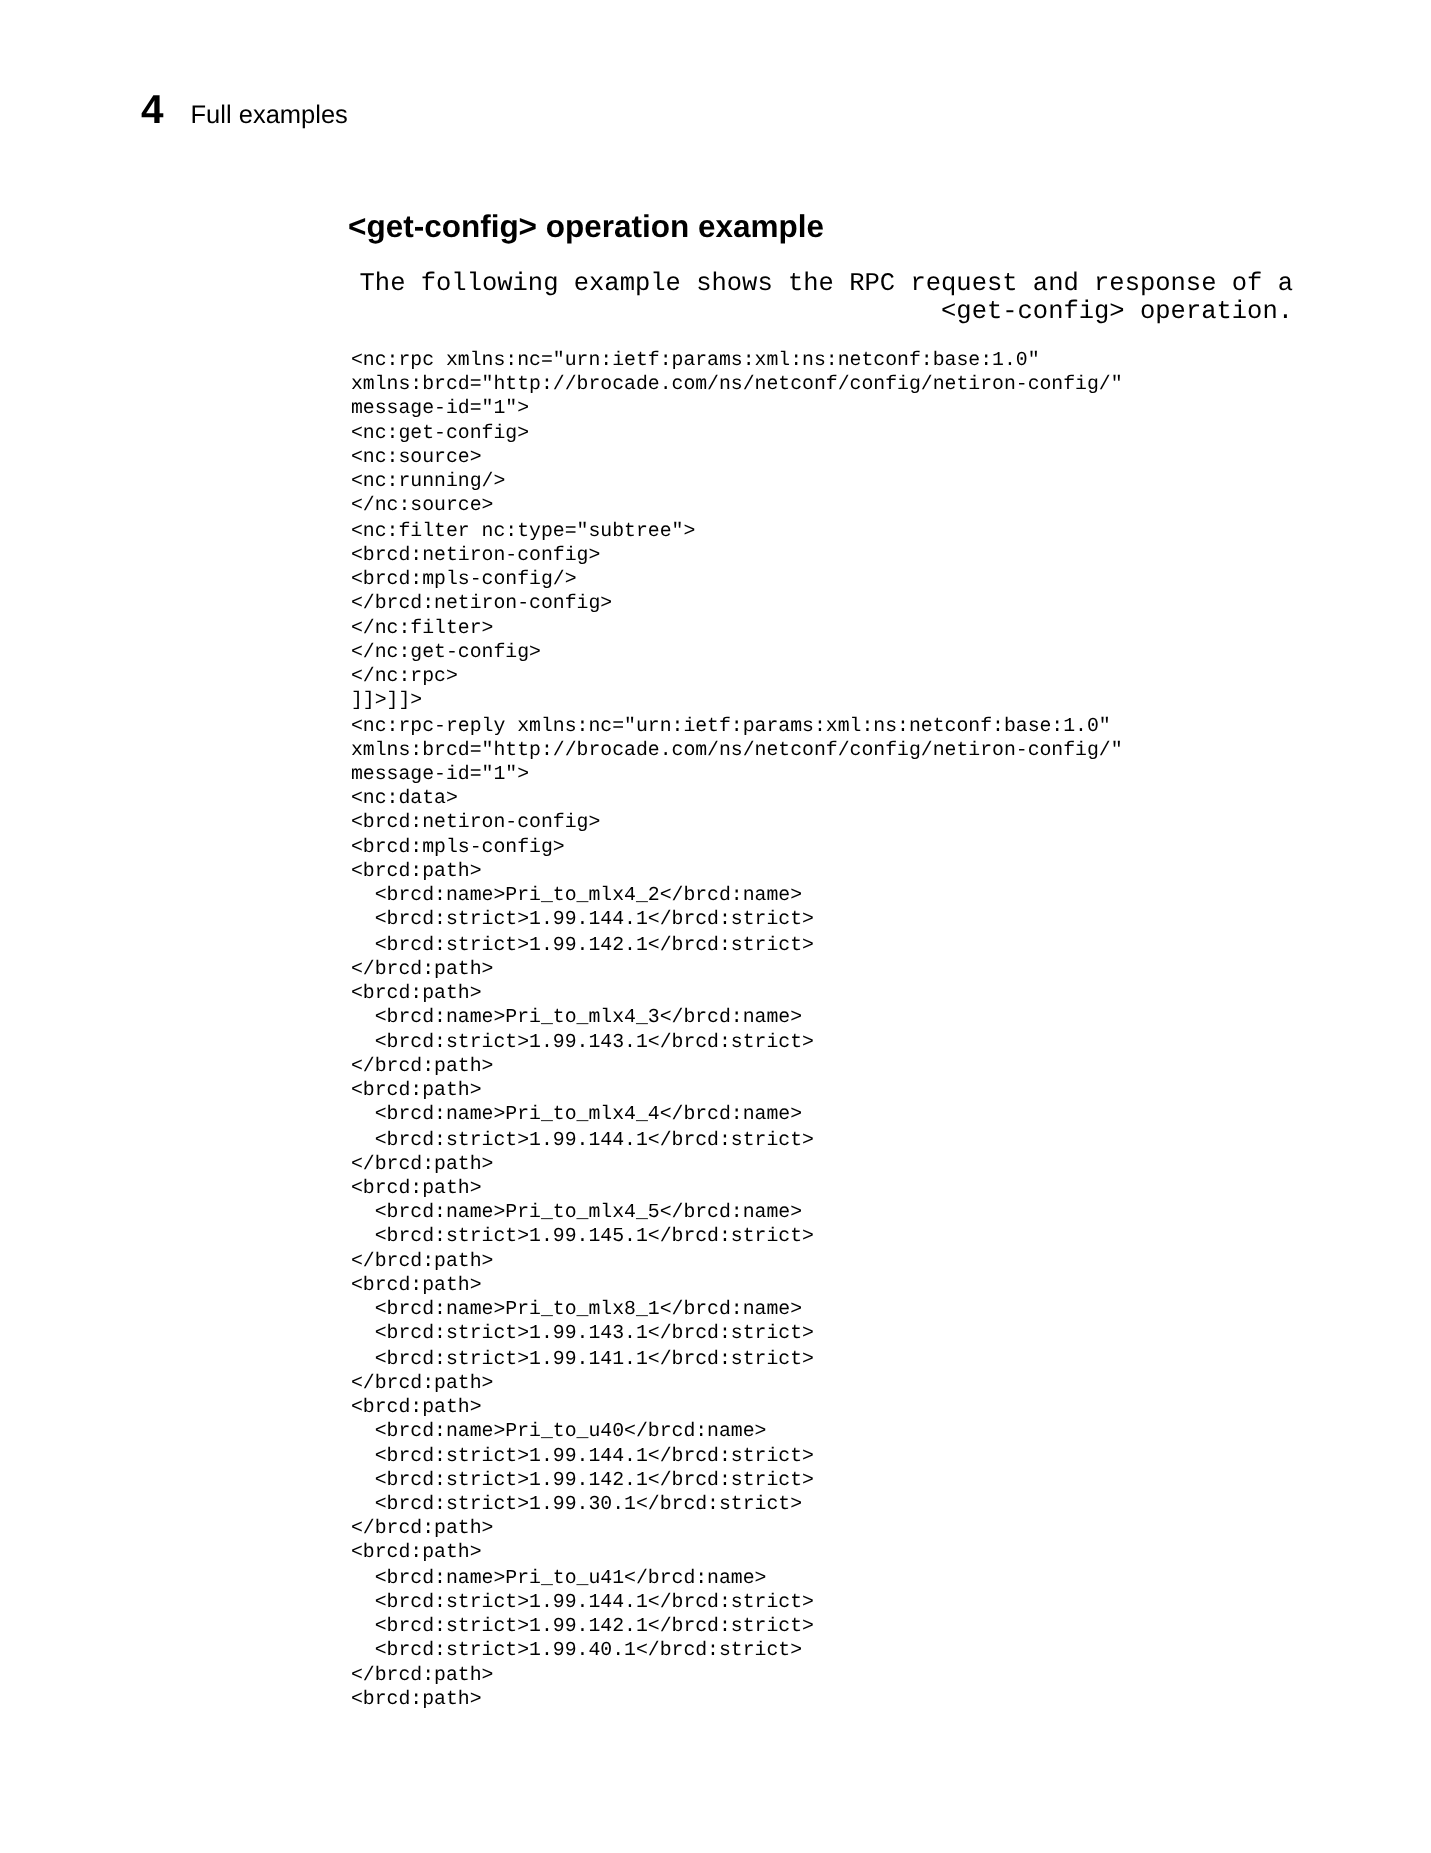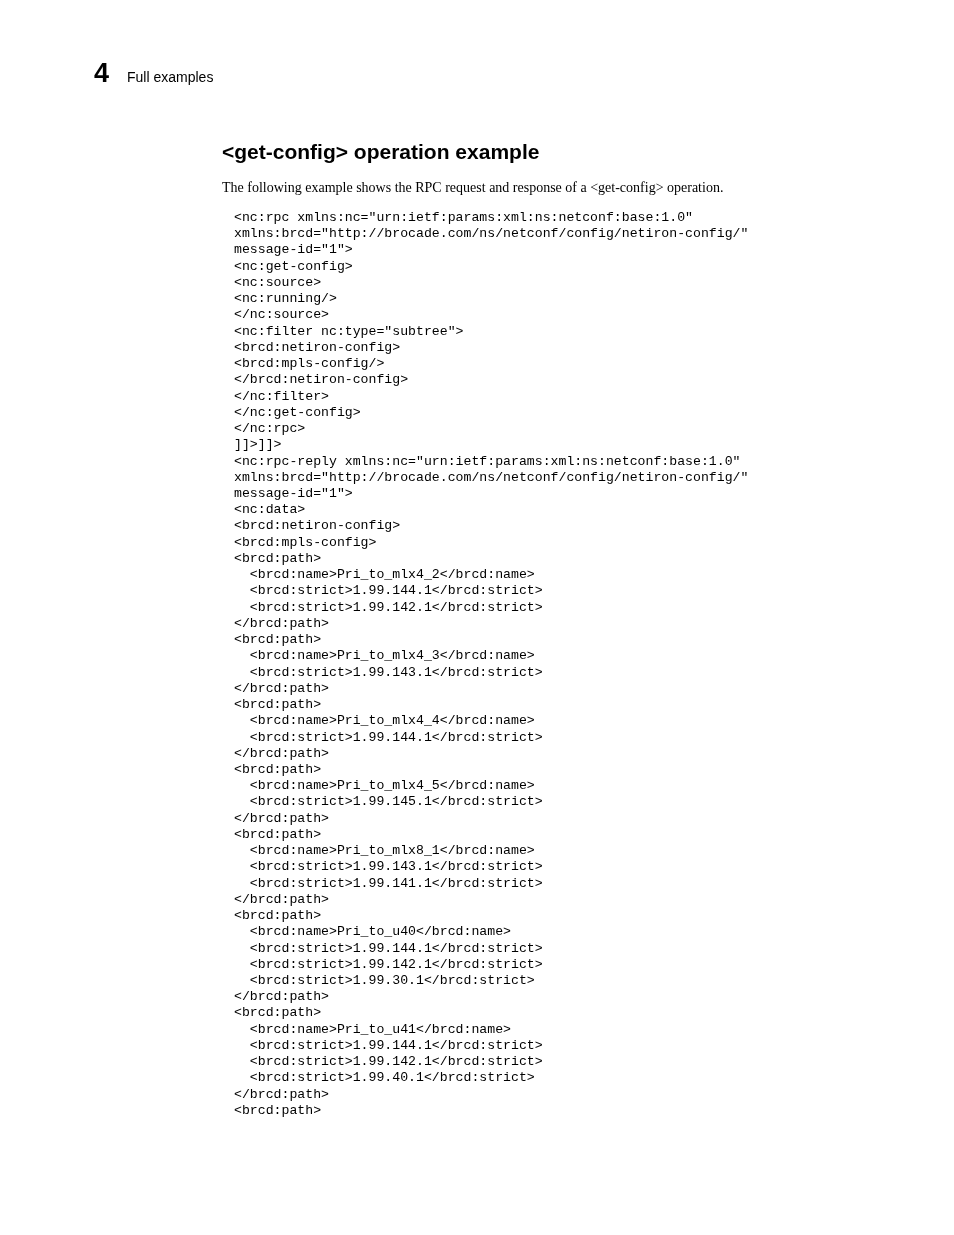--- a/index.html
+++ b/index.html
@@ -19,39 +19,40 @@
       display: flex;
       align-items: baseline;
     }
     .page-number {
       font-size: 27px;
       font-weight: bold;
       margin-right: 18px;
       font-family: Arial, sans-serif;
     }
     .header-text {
-      font-size: 14px;
+      font-size: 17px;
       font-family: Arial, sans-serif;
     }
     .content {
       position: absolute;
       top: 140px;
       left: 222px;
       width: 640px;
     }
     h2 {
       font-family: Arial, sans-serif;
       font-size: 21px;
       font-weight: bold;
-      margin: 0 0 16px 0;
+      margin: 0 0 16px 10px;
     }
     .intro {
-      font-size: 14px;
+      font-size: 17px;
       margin: 0 0 14px 0;
-      font-family: Liberation Serif, serif;
+      font-family: Liberation Mono, monospace;
+      text-align: right;
     }
     pre {
       font-family: "Courier New", Courier, monospace;
       font-size: 13.2px;
       line-height: 1.23;
       margin: 12px;
       white-space: pre;
     }
   </style>
 </head>

